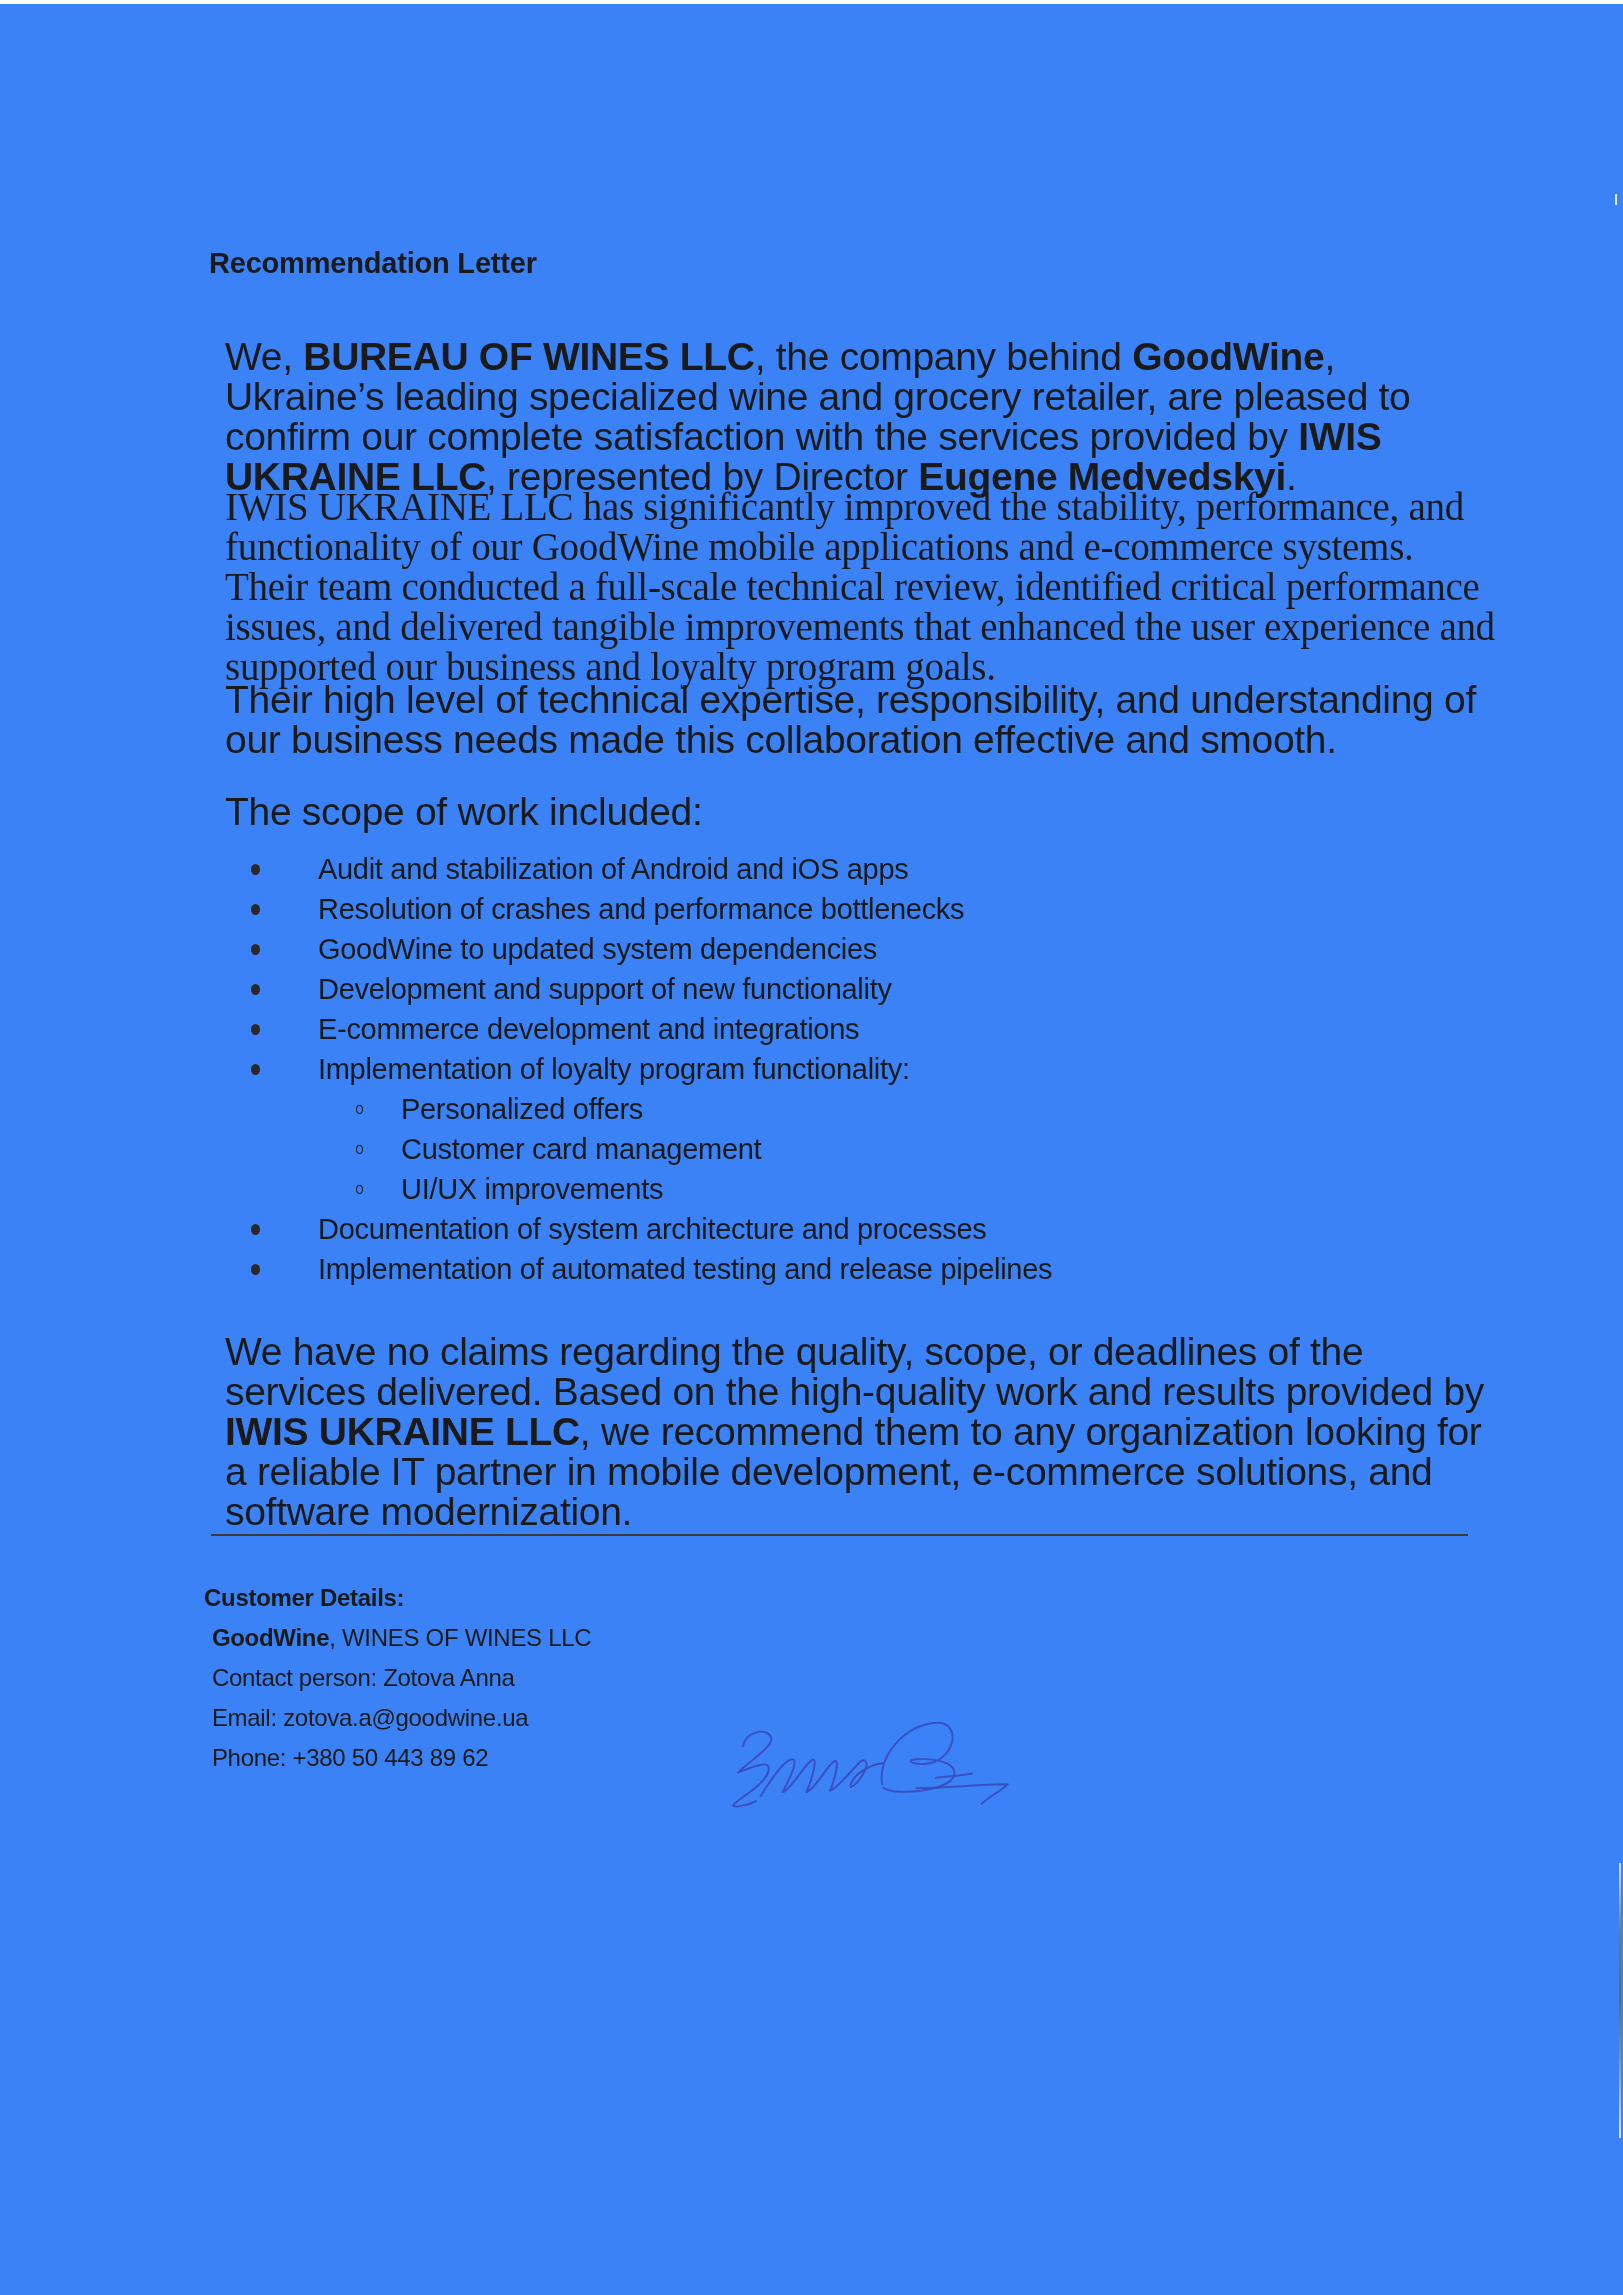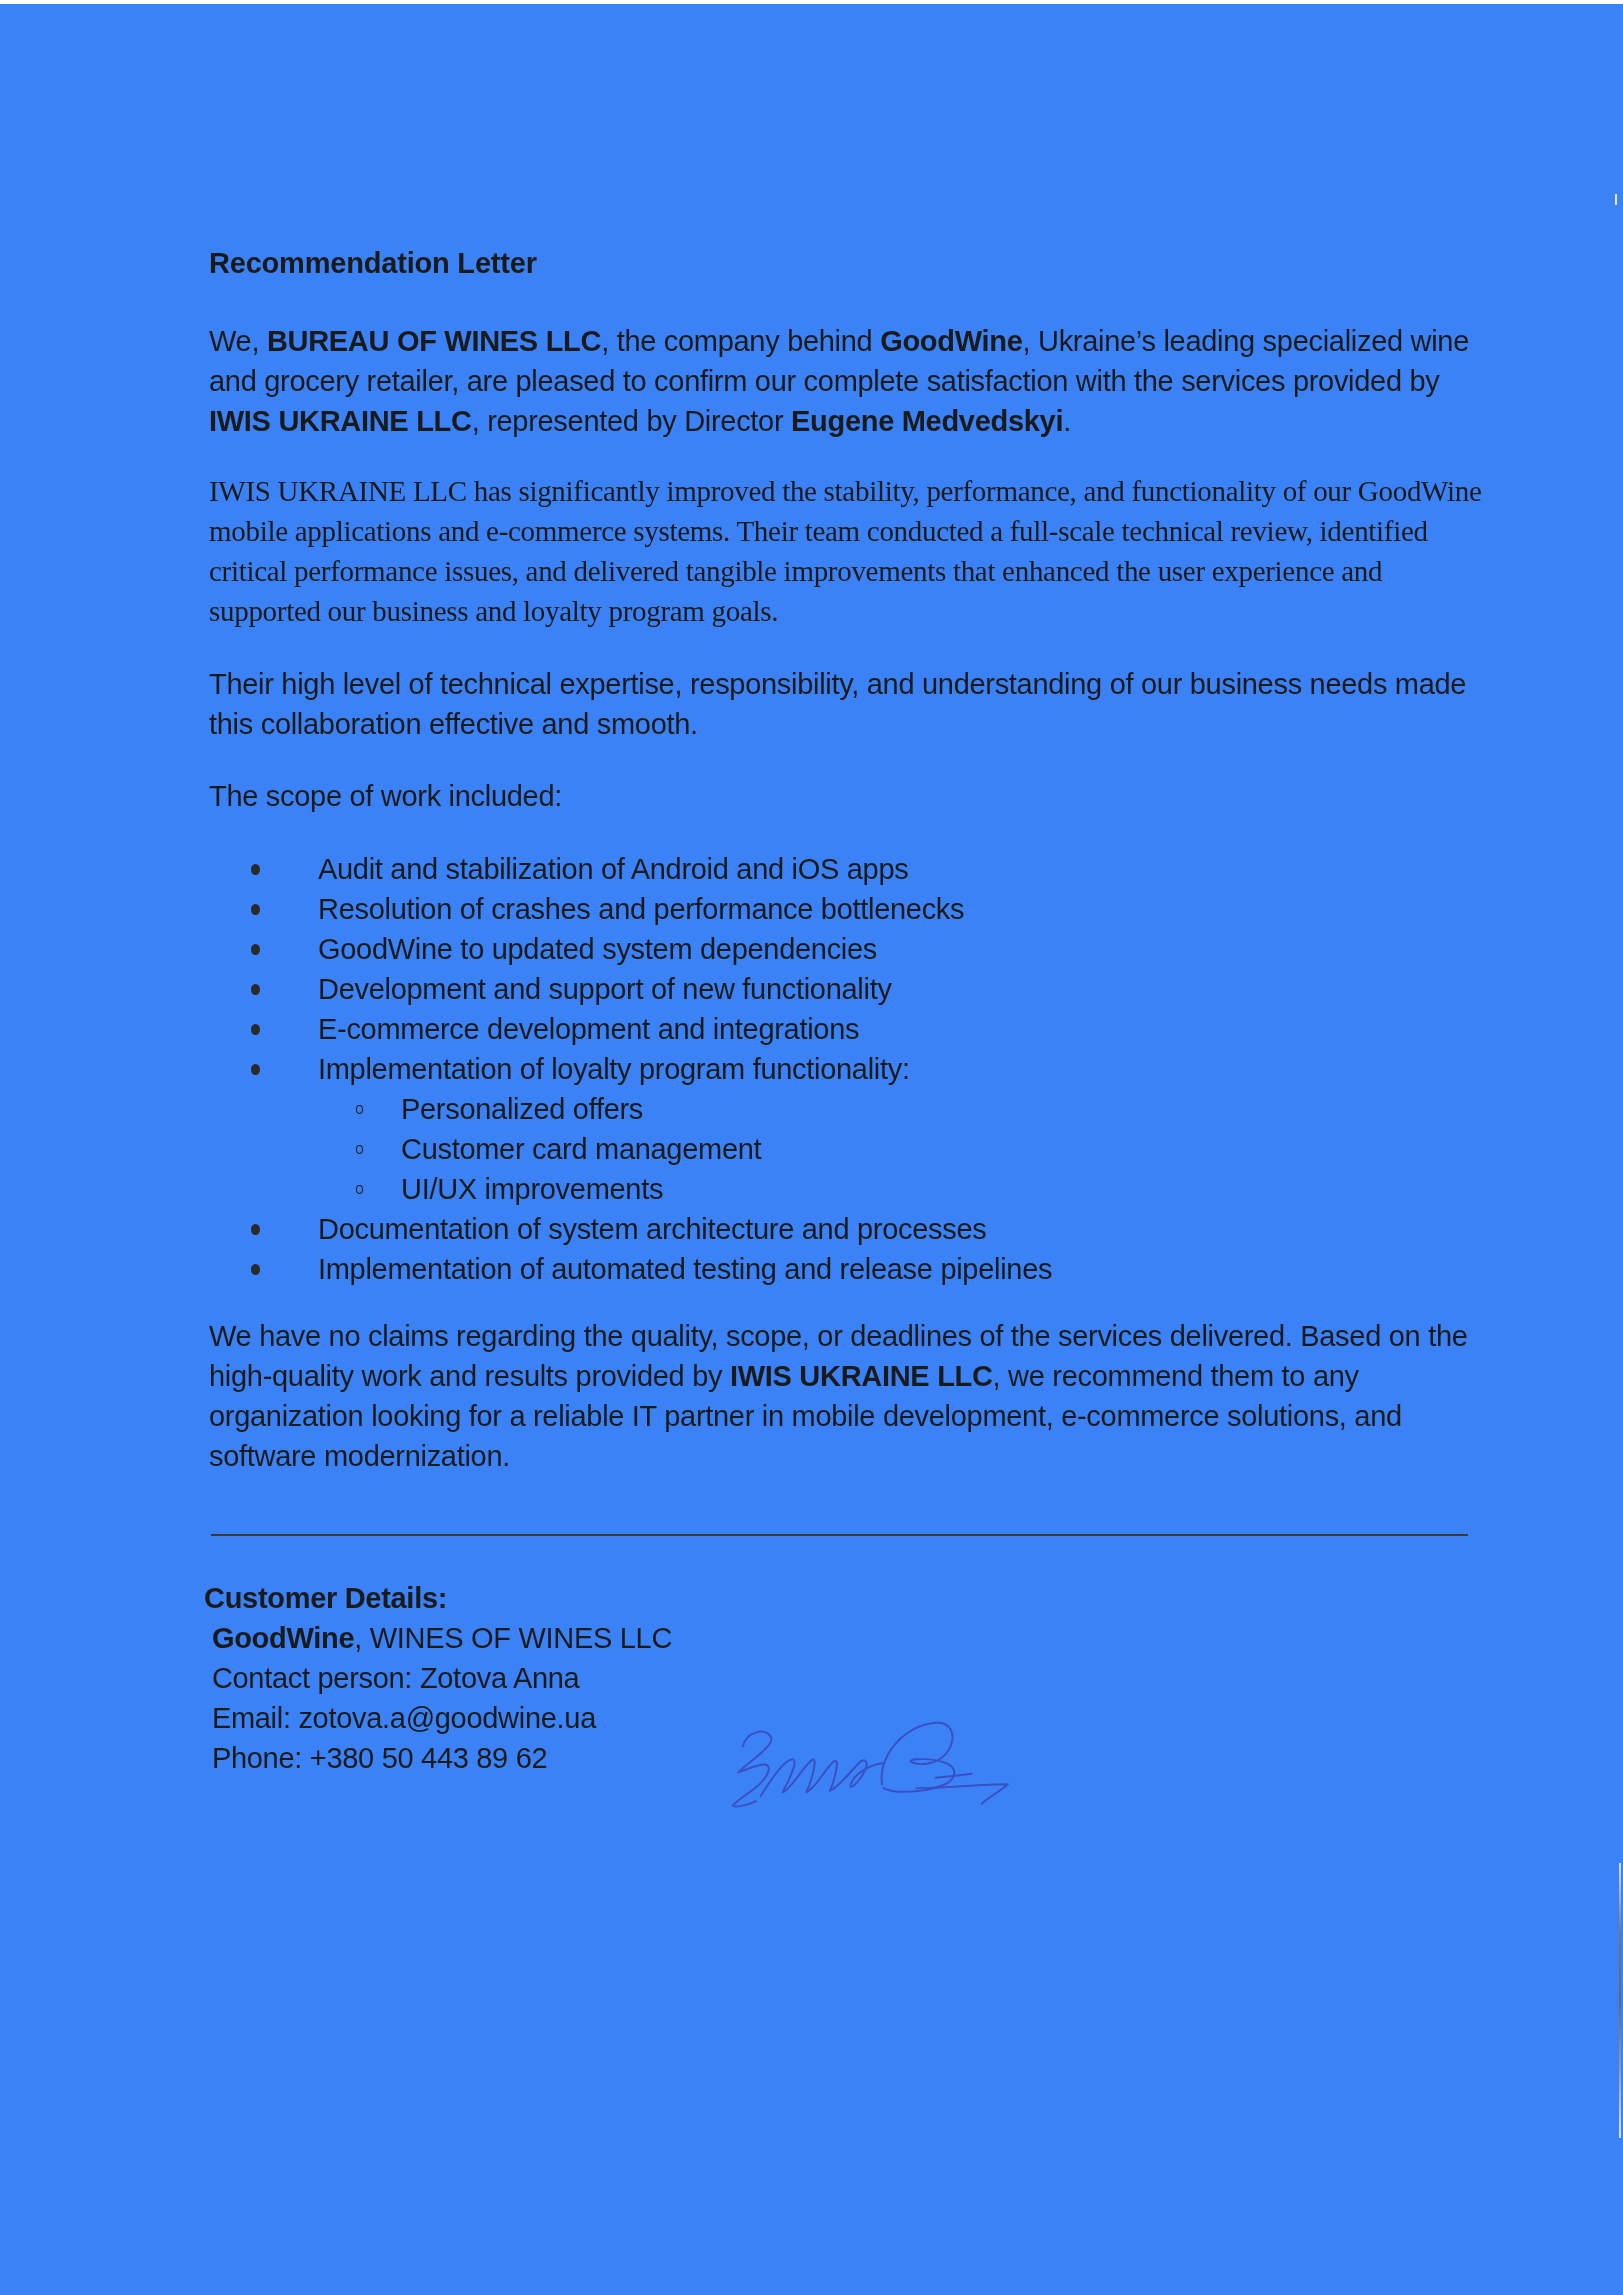--- a/index.html
+++ b/index.html
@@ -7,22 +7,22 @@
     width: 1623px; height: 2295px; position: relative; overflow: hidden;
     font-family: "Liberation Sans", sans-serif; color: #1a1a1a;
   }
   .page { position: absolute; left: 0; top: 4px; width: 1623px; height: 2295px; background: #3b82f6; }
   .title {
     position: absolute; left: 209px; top: 243px;
     font-size: 29px; font-weight: bold; letter-spacing: -0.2px;
   }
   .para {
     position: absolute; left: 209px; width: 1276px;
-    font-size: 29px; line-height: 40px; letter-spacing: -0.3px;
-    margin: 0;
+    font-size: 39px; line-height: 40px; letter-spacing: -0.3px;
+    margin: 16px;
   }
   .para b { font-weight: bold; }
   #p1 { top: 317px; }
   #p2 { top: 467px; font-family: Liberation Serif, serif; }
   #p3 { top: 660px; }
   #p4 { top: 772px; }
   #p5 { top: 1312px; }
   ul.scope { position: absolute; left: 0; top: 845px; margin: 0; padding: 0; list-style: none; }
   ul.scope li {
     position: relative; height: 40px; line-height: 40px;
@@ -38,21 +38,21 @@
   .bul.circle::before {
     content: ""; position: absolute; top: 15.7px; left: 0; width: 7.2px; height: 9.2px;
     border-radius: 50%; border: 1.3px solid #1a1a1a; box-sizing: border-box;
   }
   .txt.l1 { position: absolute; left: 302px; top: 0; margin-left: 16px; }
   .txt.l2 { position: absolute; left: 401px; top: 0; }
   .rule {
     position: absolute; left: 211px; top: 1530px; width: 1257px; height: 2px;
     background: #3a3a3a;
   }
-  .details { position: absolute; left: 204px; top: 1574px; font-size: 29px; letter-spacing: -0.3px; }
+  .details { position: absolute; left: 204px; top: 1574px; font-size: 24px; letter-spacing: -0.3px; }
   .details .hdr { font-weight: bold; height: 40px; line-height: 40px; }
   .details .row { height: 40px; line-height: 40px; padding-left: 7.9px; }
   .details .row b { font-weight: bold; }
   .signature { position: absolute; left: 720px; top: 1682px; width: 314px; height: 131px; }
   .edge-mark { position: absolute; left: 1619px; top: 1859px; width: 2px; height: 275px; background: linear-gradient(#ddd, #777, #666, #999, #e0e0e0); }
   .edge-dot { position: absolute; left: 1615px; top: 190px; width: 2px; height: 10.5px; background: #e6e6e6; }
 </style>
 </head>
 <body>
 

